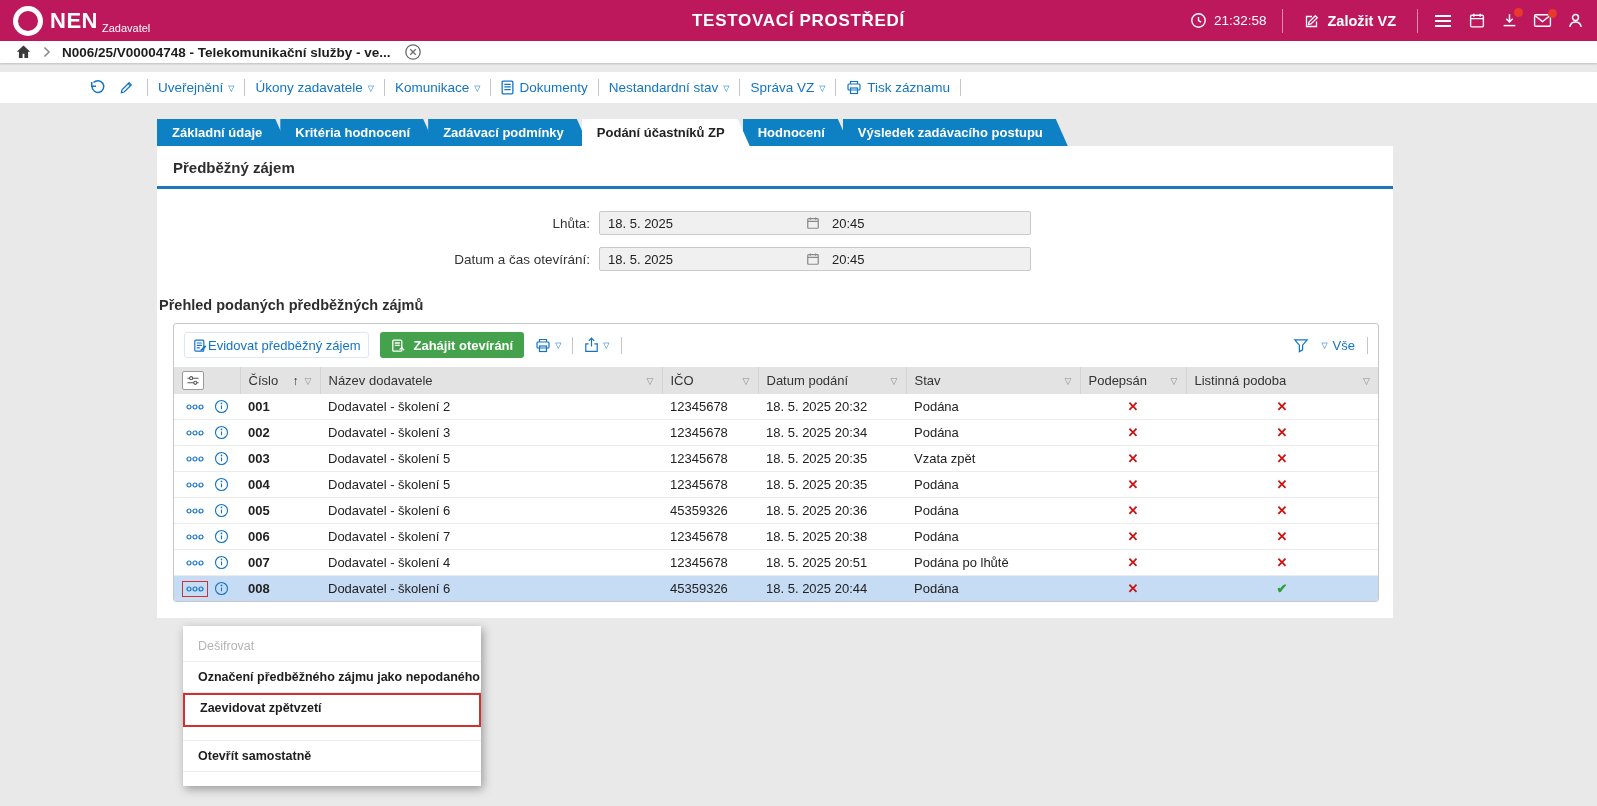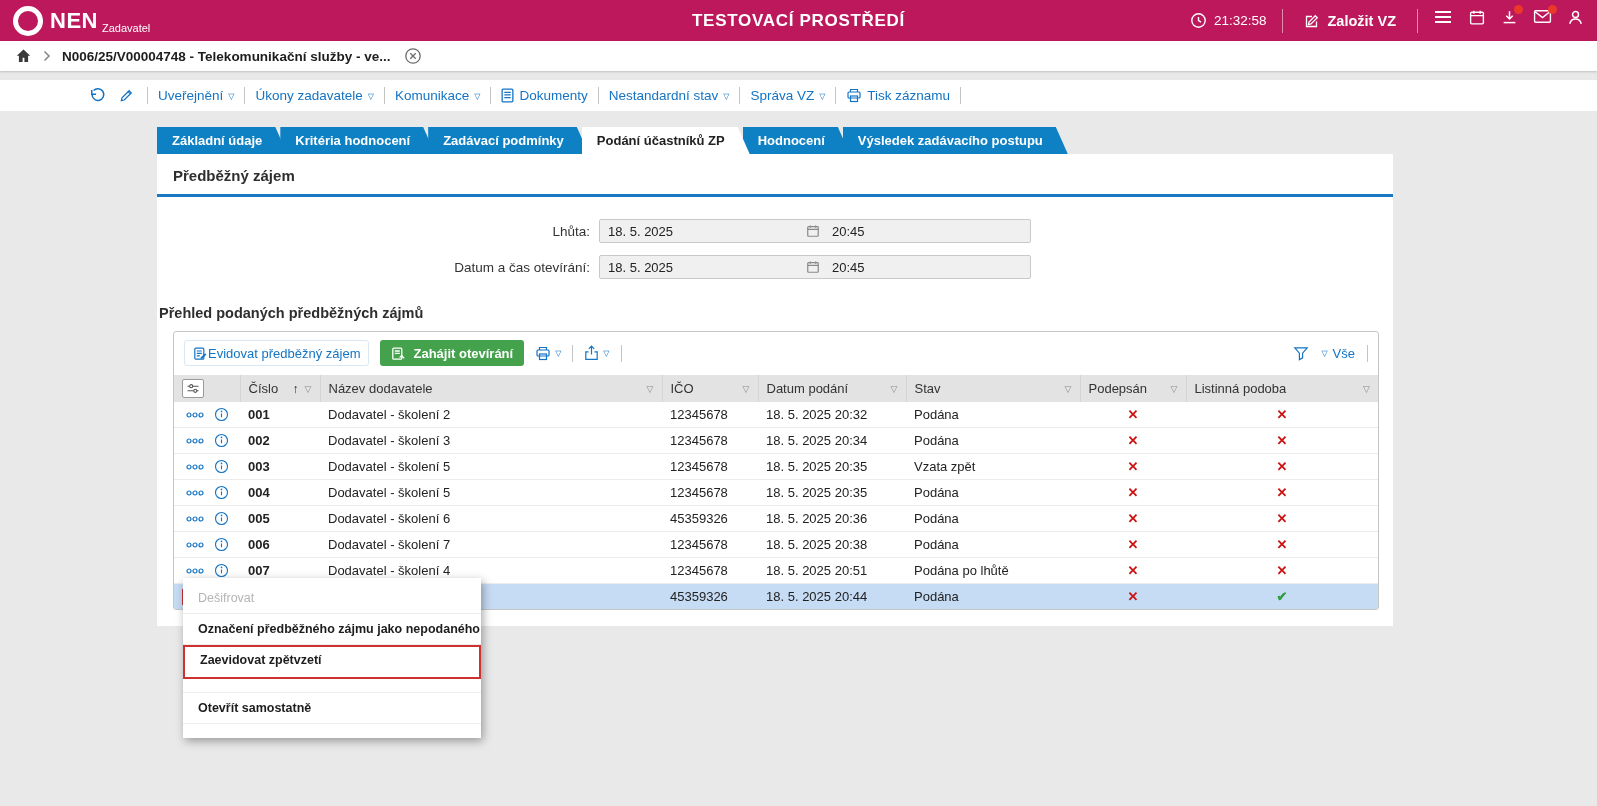--- a/index.html
+++ b/index.html
@@ -7,29 +7,29 @@
        font-family:"Liberation Sans",sans-serif;font-size:13px;color:#222}
   .icn{display:inline-flex;line-height:0}
 
   
   .topbar{height:41px;background:#be185d;display:flex;align-items:center;padding:0 13px;color:#fff;position:relative}
   .brand{display:flex;align-items:center;gap:7px;cursor:pointer}
   .logo-ring{width:20px;height:20px;border:5px solid #fff;border-radius:50%;display:inline-block}
   .brand-text{font-size:22px;font-weight:bold;letter-spacing:.5px}
   .brand-sub{font-size:11px;margin-top:14px;margin-left:-3px}
   .env-title{position:absolute;left:50%;transform:translateX(-50%);font-size:17px;font-weight:bold;letter-spacing:.7px}
-  .topbar-right{margin-left:auto;display:flex;gap:15px}
+  .topbar-right{margin-left:auto;display:flex;align-items:center;gap:15px}
   .clock{display:flex;align-items:center;gap:7px;font-size:13.5px}
   .tb-sep{width:1px;height:24px;background:rgba(255,255,255,.5)}
   .create-vz{display:flex;align-items:center;gap:8px;background:none;border:0;color:#fff;font-size:14.5px;font-weight:bold;cursor:pointer;font-family:inherit}
   .tb-icon{position:relative;display:inline-flex;cursor:pointer}
   .badge-dot{position:absolute;top:-4px;right:-5px;width:9px;height:9px;border-radius:50%;background:#e8392b}
 
   
-  .breadcrumb{height:30px;background:#fff;display:flex;align-items:center;gap:11px;padding:0 15px;
+  .breadcrumb{height:22px;background:#fff;display:flex;align-items:center;gap:11px;padding:0 15px;
               box-shadow:0 1px 2px rgba(0,0,0,.18);position:relative;z-index:3}
   .crumb-text{font-weight:bold;font-size:13.5px;color:#1d1d1d}
   .crumb-close{display:inline-flex;cursor:pointer;margin-left:3px}
 
   
   .toolbar-strip{margin-top:9px;height:31px;background:#fff;display:flex;align-items:center;padding-left:89px;color:#1474c4}
   .tool-iconbtn{display:inline-flex;margin-right:13px;cursor:pointer}
   .tool-link{display:inline-flex;align-items:center;gap:5px;margin:0 10px;cursor:pointer;font-size:13.5px;white-space:nowrap;color:#1474c4}
   .caret{font-size:8px;line-height:1;position:relative;top:1px}
   .sep{width:1px;height:17px;background:#c4c4c4;flex:0 0 auto}
@@ -80,21 +80,21 @@
   .grid-table tbody tr.selected td{background:#c6dcf4}
   .kebab-btn{display:inline-flex;align-items:center;border:1px solid transparent;padding:3px 3px;margin-right:6px;cursor:pointer;vertical-align:middle}
   .kebab-btn.flagged{border-color:#cf3030}
   .info-btn{display:inline-flex;cursor:pointer;vertical-align:middle}
   .cell-num{font-weight:bold}
   .cell-center{text-align:center}
   .x-mark{color:#cc1111;font-weight:bold;font-size:13px}
   .check-mark{color:#2f9e3f;font-weight:bold;font-size:13px}
 
   
-  .context-menu{position:absolute;left:183px;top:578px;width:298px;background:#fff;
+  .context-menu{position:absolute;left:183px;top:626px;width:298px;background:#fff;
                 box-shadow:2px 3px 9px rgba(0,0,0,.35);padding:5px 0 14px;z-index:20}
   .menu-item{height:30px;line-height:30px;padding:0 15px;font-size:12.5px;font-weight:bold;color:#1d1d1d;
              border-bottom:1px solid #ededed;white-space:nowrap;cursor:pointer}
   .menu-item.disabled{color:#b4b4b4;font-weight:normal;cursor:default}
   .menu-item.flagged{border:2px solid #cf3030;line-height:26px}
   .menu-item.group-start{margin-top:13px;border-top:1px solid #ededed}
 </style>
 </head>
 <body>
 

